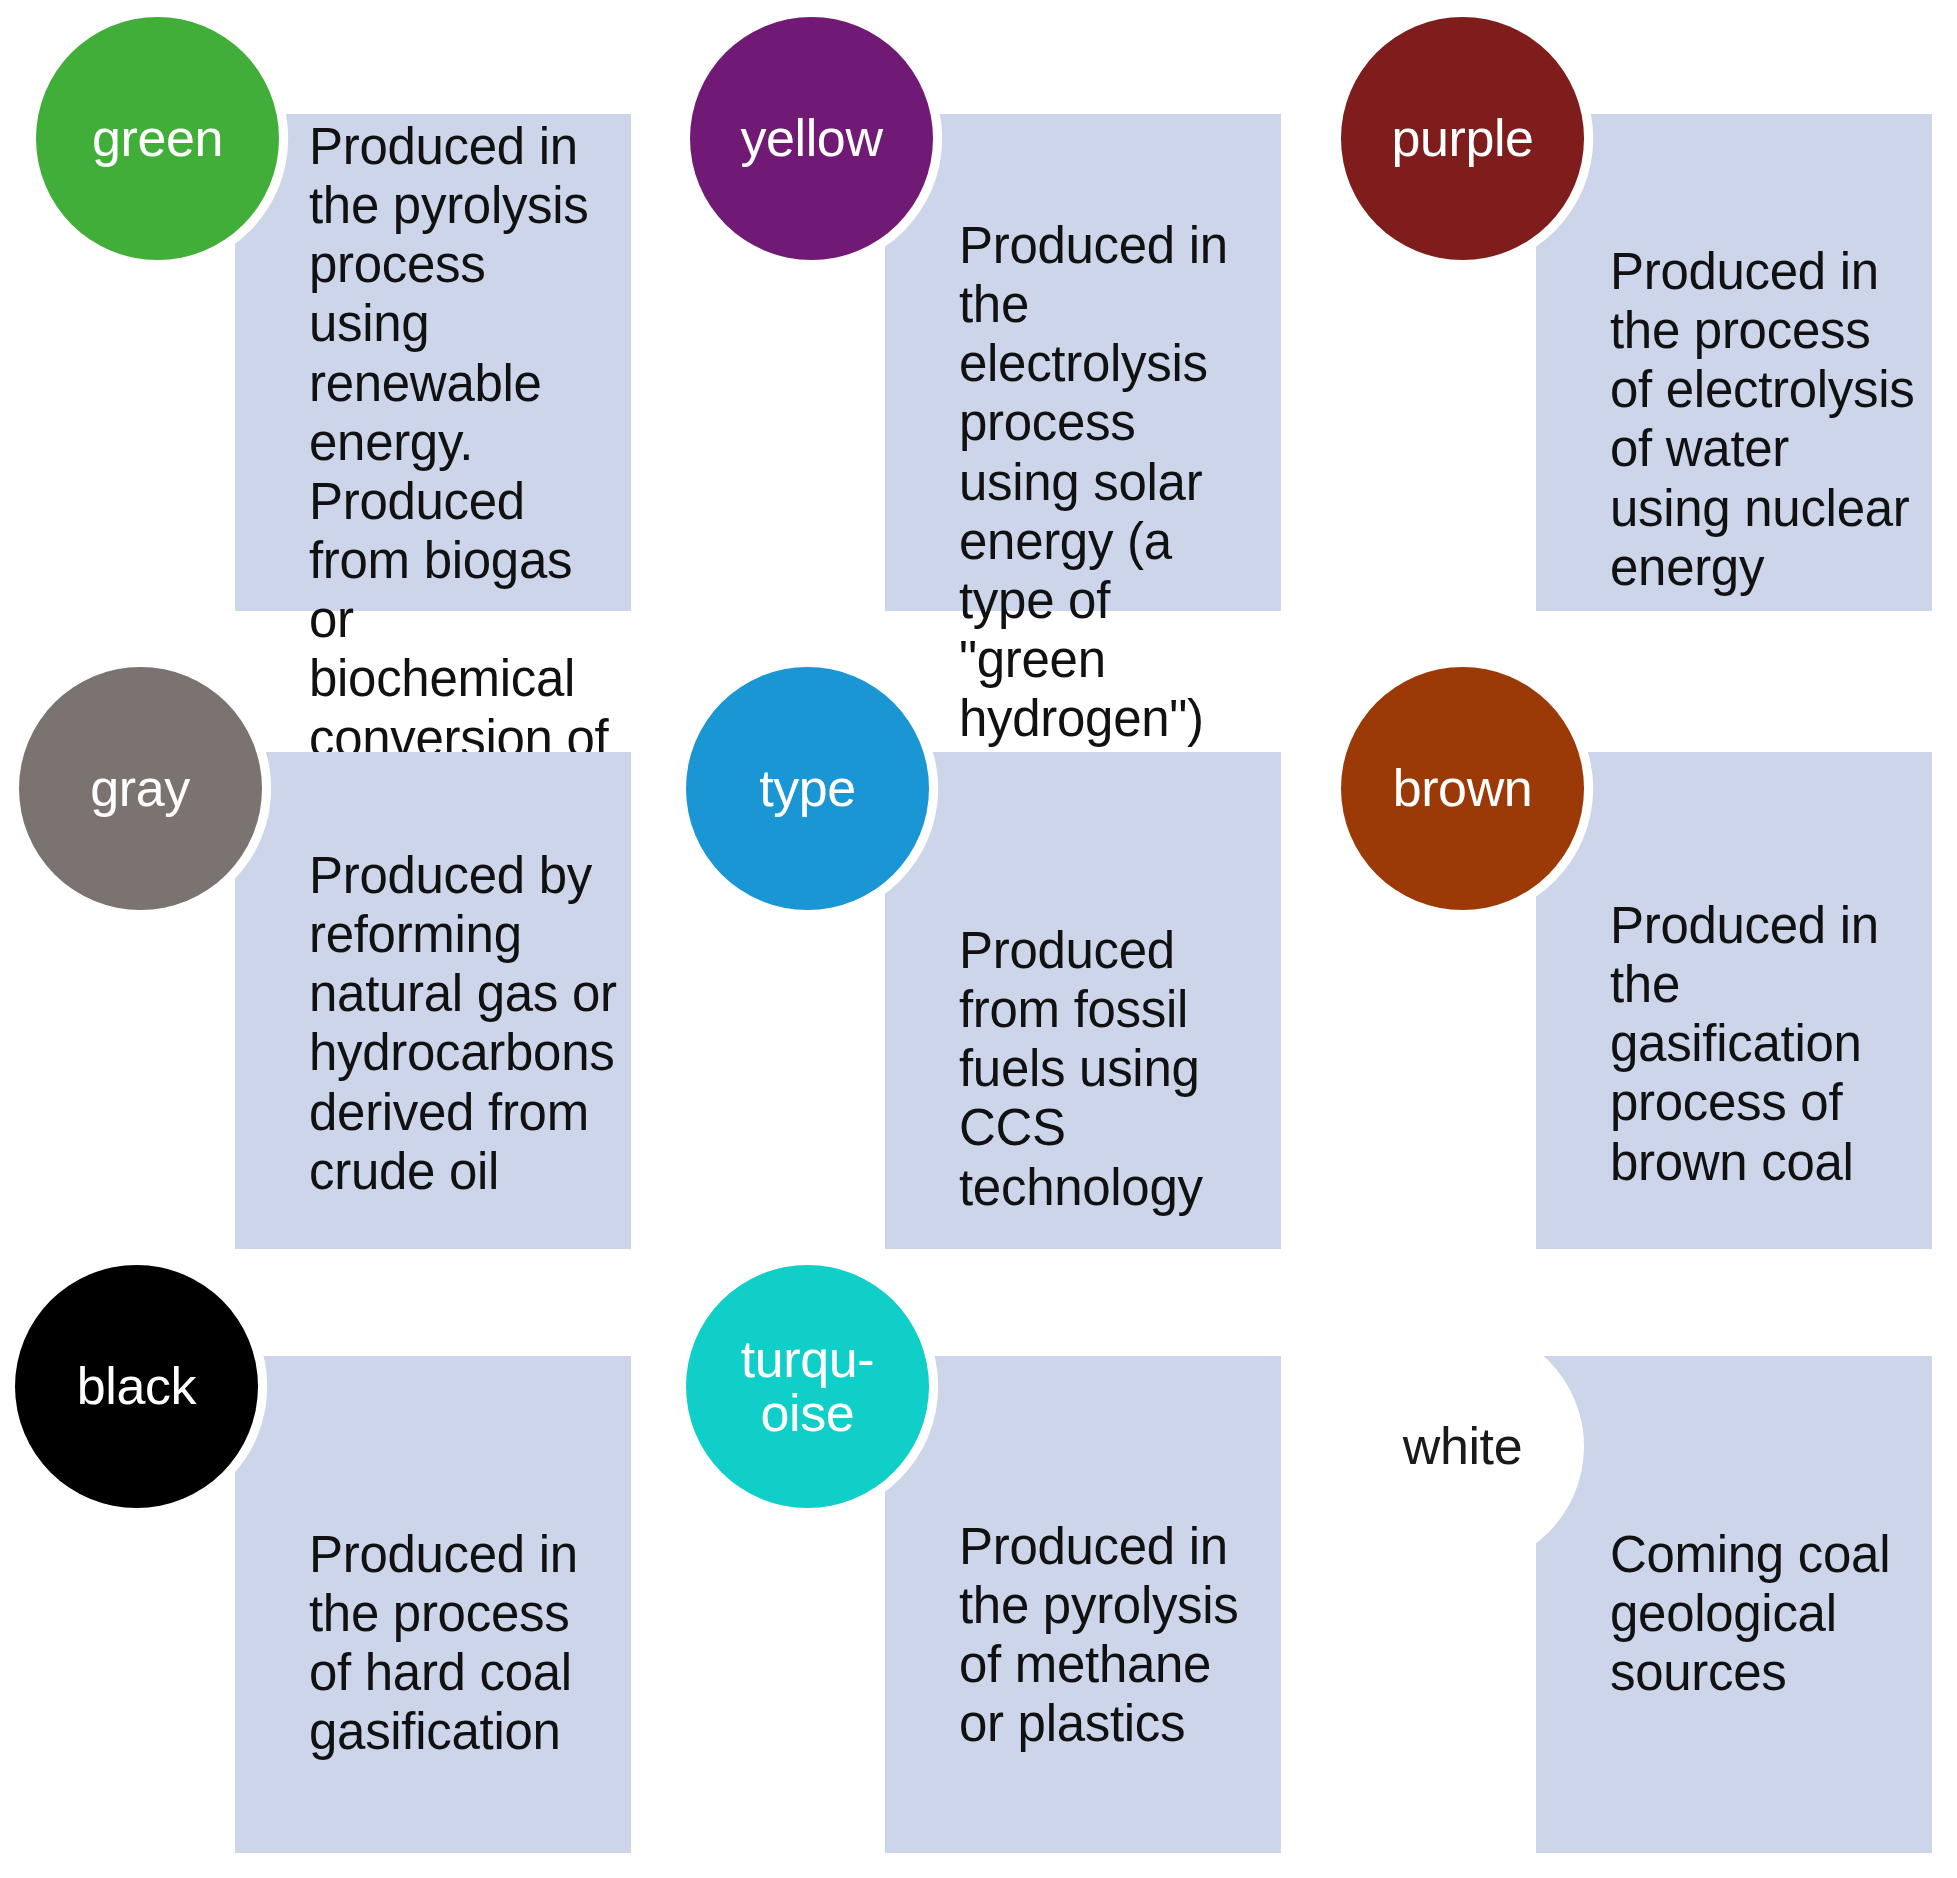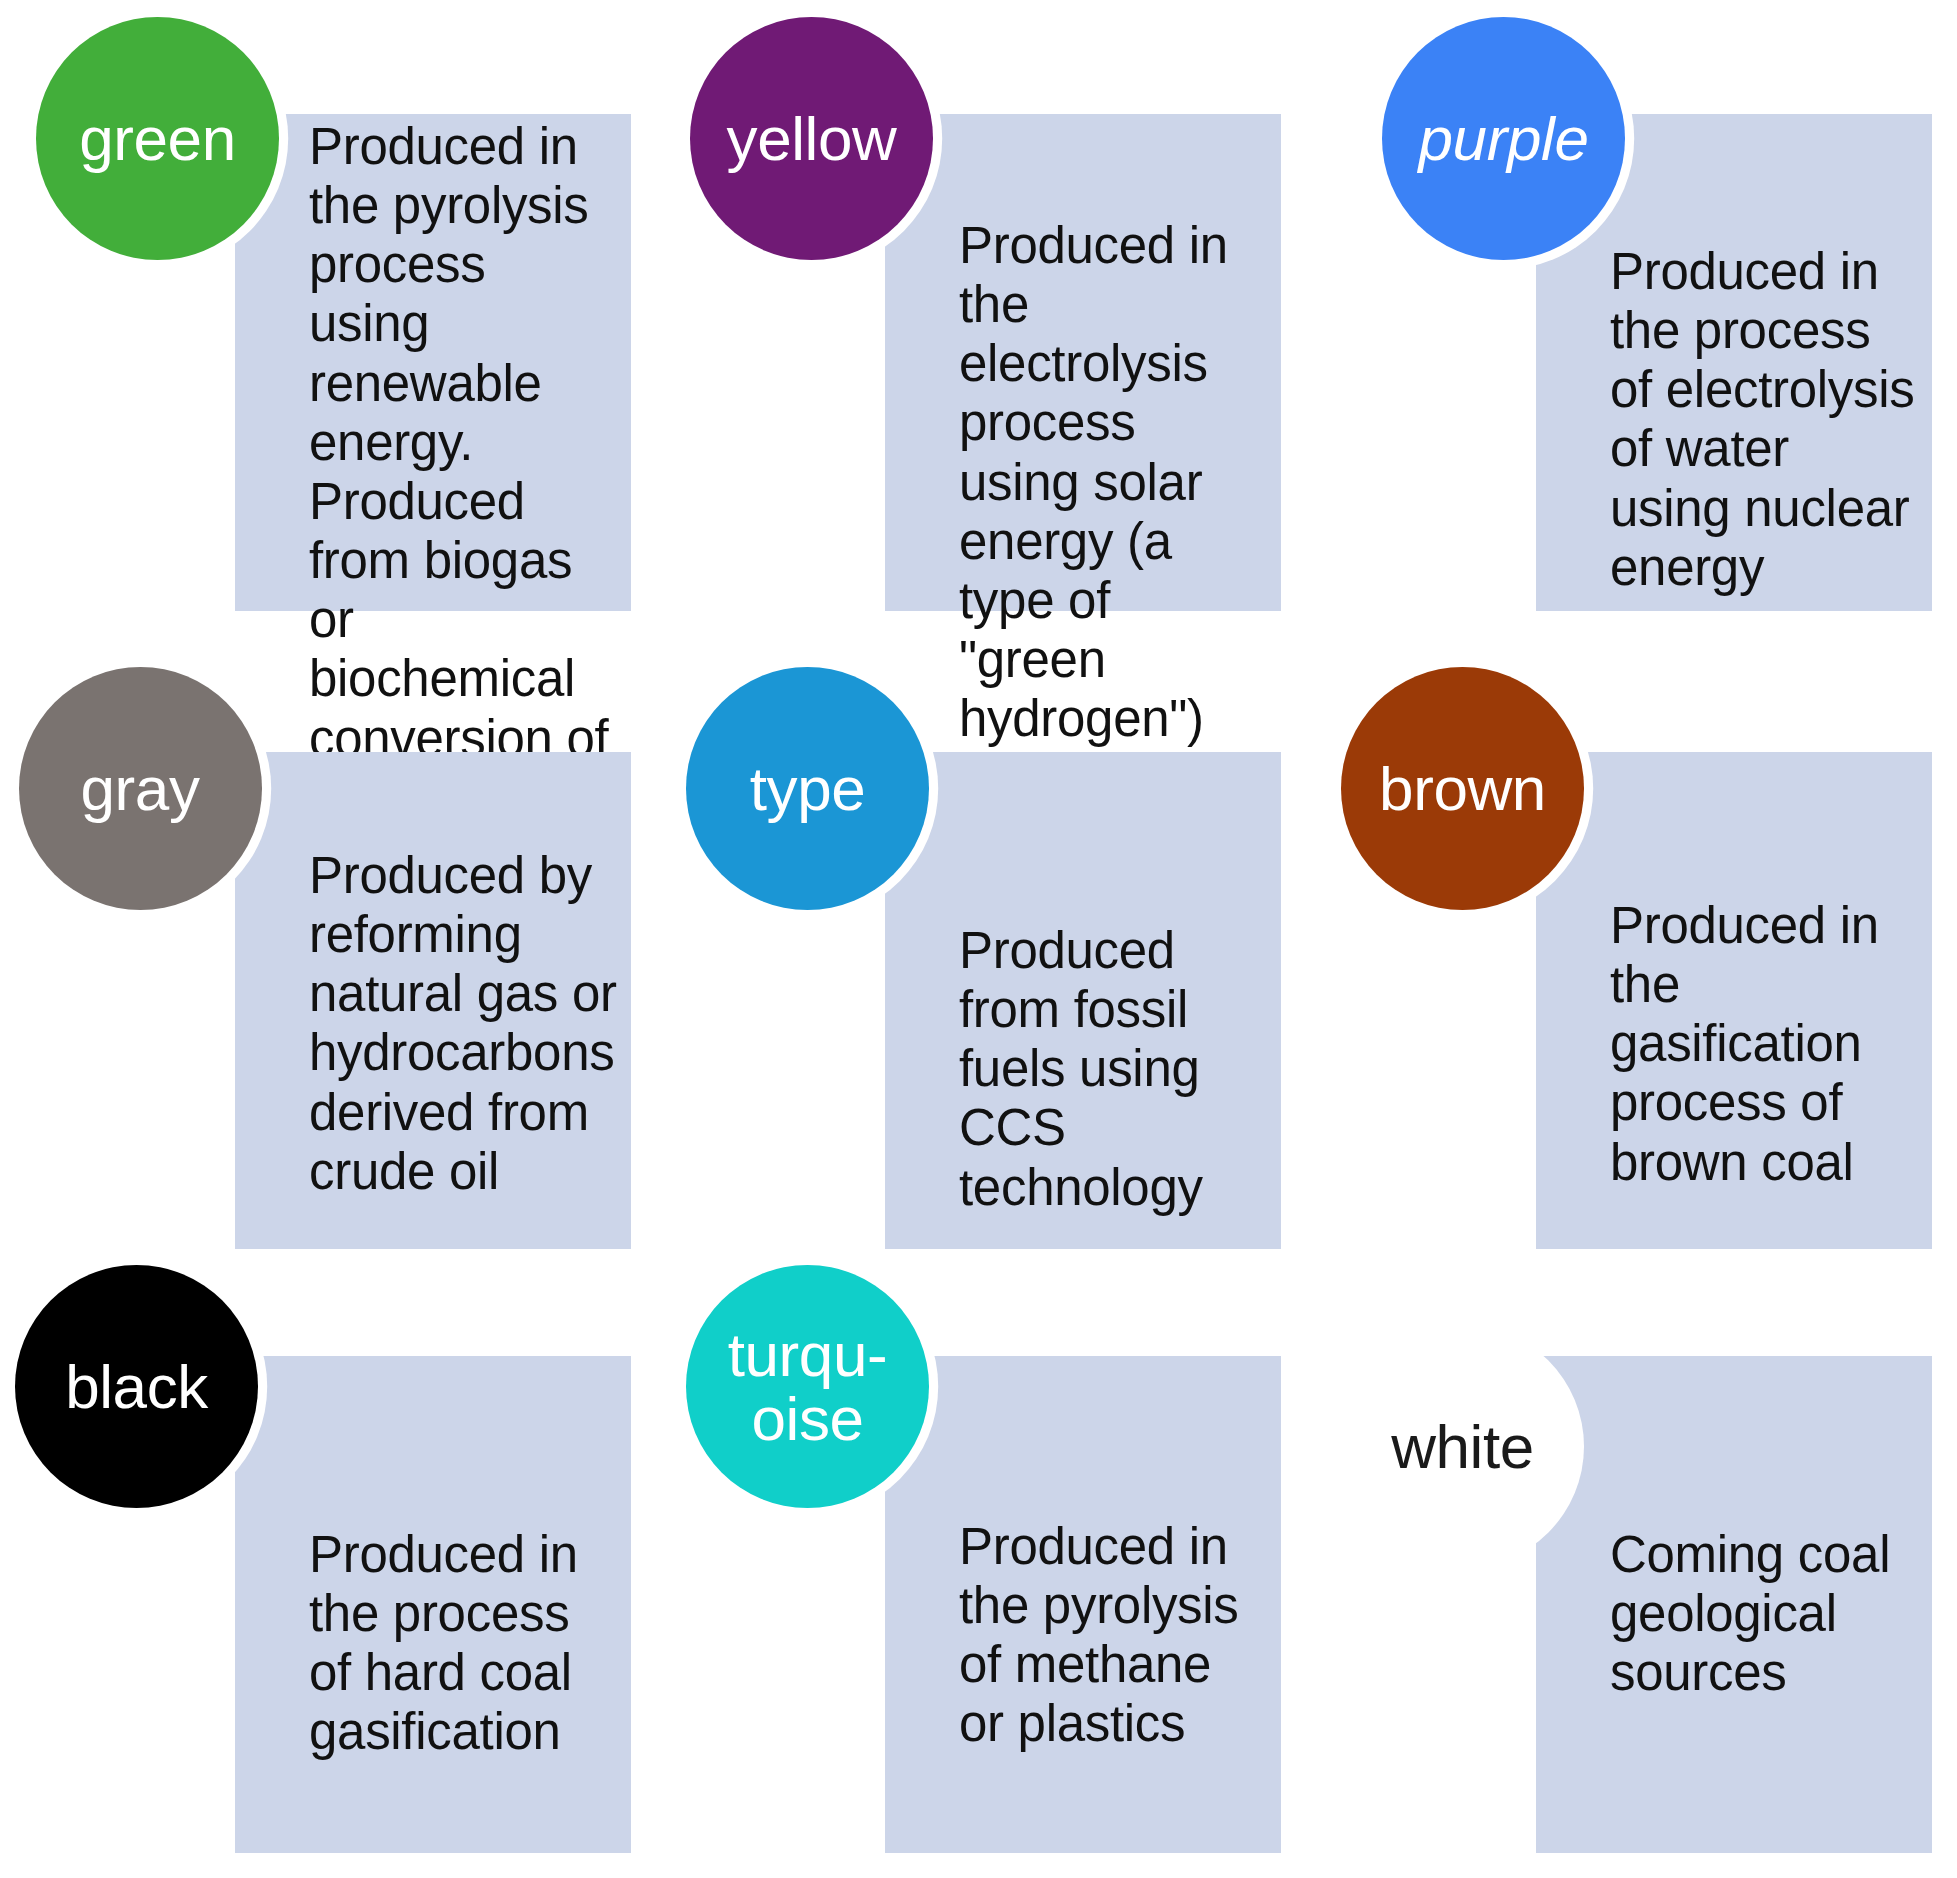--- a/index.html
+++ b/index.html
@@ -32,21 +32,21 @@
 
   
   .badge{
     position:absolute;
     border-radius:50%;
     display:flex;
     align-items:center;
     justify-content:center;
     text-align:center;
     color:#ffffff;
-    font-size:62px;
+    font-size:52px;
     line-height:1.02;
     font-weight:400;
     letter-spacing:-0.4px;
     box-shadow:0 0 0 9.2px #ffffff;
     white-space:pre-line;
   }
   .badge.plain{
     box-shadow:none;
     background:transparent;
     color:#1a1a1a;
@@ -65,21 +65,21 @@
 
   <div class="cell">
     <div class="panel" style="left:885px;top:114px;width:396px;height:497px;"></div>
     <div class="panel-text" style="left:959px;top:216px;width:302px;">Produced in the electrolysis process using solar energy (a type of "green hydrogen")</div>
     <div class="badge" style="left:690px;top:17px;width:243px;height:243px;background:#701a75;">yellow</div>
   </div>
 
   <div class="cell">
     <div class="panel" style="left:1536px;top:114px;width:396px;height:497px;"></div>
     <div class="panel-text" style="left:1610px;top:242px;width:310px;">Produced in the process of electrolysis of water using nuclear energy</div>
-    <div class="badge" style="left:1382px;top:17px;width:243px;height:243px;background:#3b82f6;font-style:italic;">purple</div>
+    <div class="badge" style="left:1341px;top:17px;width:243px;height:243px;background:#7f1d1d;">purple</div>
   </div>
 
   <div class="cell">
     <div class="panel" style="left:235px;top:752px;width:396px;height:497px;"></div>
     <div class="panel-text" style="left:309px;top:846px;width:310px;">Produced by reforming natural gas or hydrocarbons derived from crude oil</div>
     <div class="badge" style="left:18.5px;top:667px;width:243px;height:243px;background:#7a7370;">gray</div>
   </div>
 
   <div class="cell">
     <div class="panel" style="left:885px;top:752px;width:396px;height:497px;"></div>

